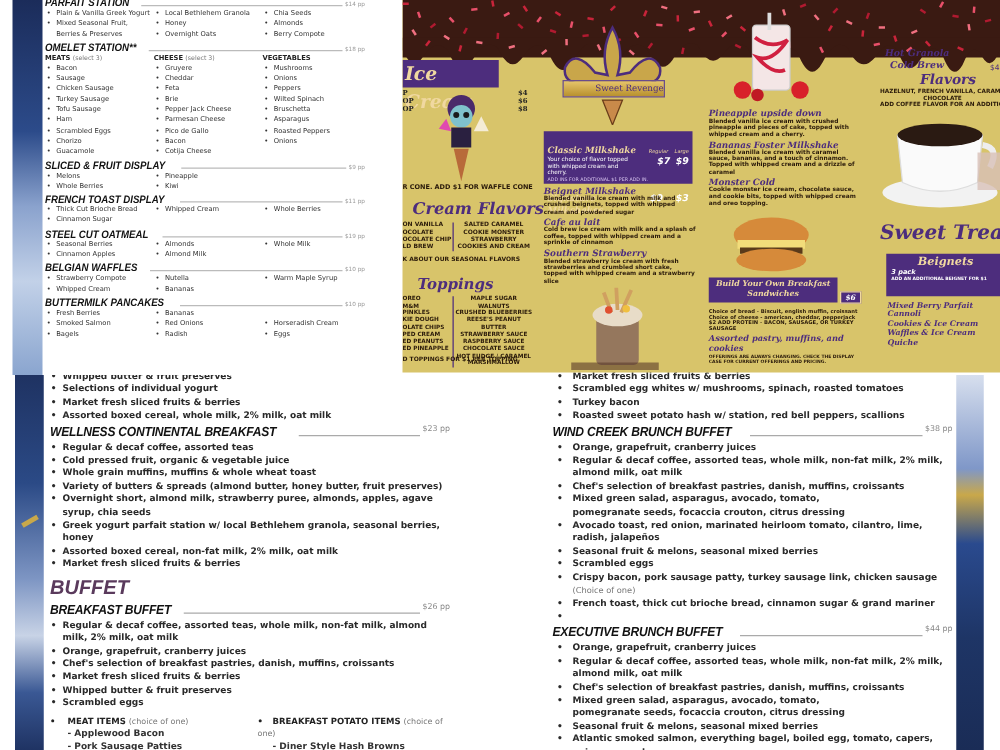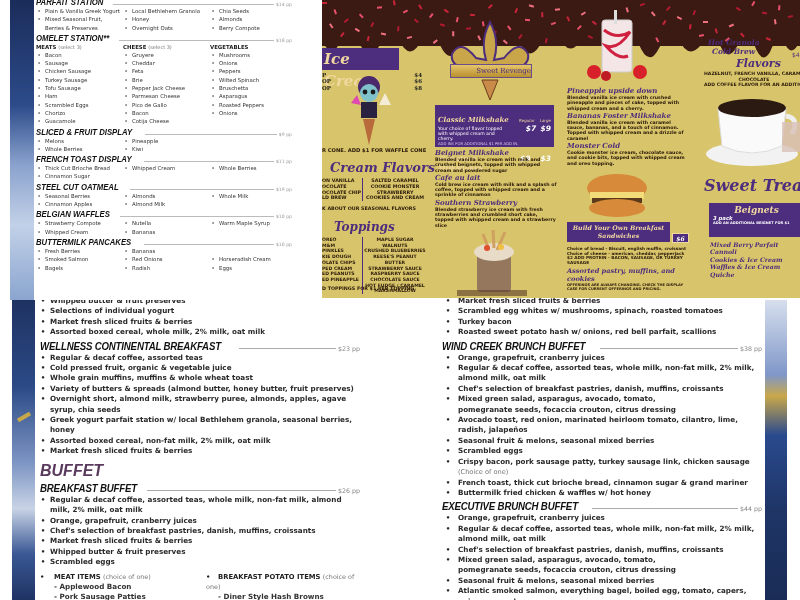--- a/index.html
+++ b/index.html
@@ -12,21 +12,21 @@
   .marble-left::after{content:"";position:absolute;left:5px;top:120px;width:14px;height:4px;background:#c9a84a;transform:rotate(-30deg)}
   .marble-right{position:absolute;left:765px;top:300px;width:22px;height:300px;background:linear-gradient(180deg,#d7dfee 0%,#7f97c8 25%,#c9a84a 32%,#2a4a8e 45%,#1e3566 70%,#1a2c56 100%)}
 
   .col{position:absolute;font-size:7px;color:#222}
   .col-left{left:40px;top:296px;width:320px}
   .col-right{left:442px;top:296px;width:320px}
   .bul{display:flex;align-items:flex-start;gap:4px;line-height:10.4px;font-size:7.2px;color:#2a2a2a;font-weight:bold}
   .bul .dot{width:6px;flex:none;text-align:center}
   .col-right .bul .dot{width:12px}
   .note{font-weight:normal;color:#777;font-size:6.6px}
-  .sec-head{display:flex;align-items:flex-end;gap:2px;margin-top:2px;margin-bottom:1px}
+  .sec-head{display:flex;gap:2px;margin-top:2px;margin-bottom:1px}
   .sec-head .title{font-family:"Liberation Sans",sans-serif;font-weight:bold;font-style:italic;font-size:10.5px;color:#111;letter-spacing:-0.2px;white-space:nowrap;transform:scaleX(0.92);transform-origin:left}
   .sec-head .leader{flex:1;border-bottom:1px solid #aaa;margin-bottom:3px}
   .sec-head .price{font-size:6.3px;color:#888;white-space:nowrap}
   .big-head{font-family:"Liberation Sans",sans-serif;font-weight:bold;font-style:italic;font-size:16px;color:#5a3a5c;margin:5px 0 1px}
   .choice-grid{display:flex;gap:12px;margin-top:4px}
   .choice-col{flex:1}
   .choice-h{font-size:6.8px;font-weight:bold;color:#222;line-height:10px}
   .choice-h .note{font-size:6.4px}
   .sub{font-size:7.2px;font-weight:bold;color:#333;line-height:10.5px;padding-left:4px}
 
@@ -230,21 +230,21 @@
         <div class="bul">
             <span class="dot">•</span>
             <span>Scrambled egg whites w/ mushrooms, spinach, roasted tomatoes</span>
           </div>
         <div class="bul">
             <span class="dot">•</span>
             <span>Turkey bacon</span>
           </div>
         <div class="bul">
             <span class="dot">•</span>
-            <span>Roasted sweet potato hash w/ onions, red bell parfait, scallions</span>
+            <span>Roasted sweet potato hash w/ station, red bell peppers, scallions</span>
           </div>
       </div>
 
       <div class="sec-head">
         <span class="title">WIND CREEK BRUNCH BUFFET</span>
         <span class="leader"></span>
         <span class="price">$38 pp</span>
       </div>
       <div>
         <div class="bul">
@@ -278,21 +278,20 @@
         <div class="bul">
             <span class="dot">•</span>
             <span><span>Crispy bacon, pork sausage patty, turkey sausage link, chicken sausage</span> <span class="note">(Choice of one)</span></span>
           </div>
         <div class="bul">
             <span class="dot">•</span>
             <span>French toast, thick cut brioche bread, cinnamon sugar &amp; grand mariner</span>
           </div>
         <div class="bul">
             <span class="dot">•</span>
-            <span>Buttermilk fried chicken &amp; waffles w/ hot honey</span>
           </div>
       </div>
 
       <div class="sec-head">
         <span class="title">EXECUTIVE BRUNCH BUFFET</span>
         <span class="leader"></span>
         <span class="price">$44 pp</span>
       </div>
       <div>
         <div class="bul">

